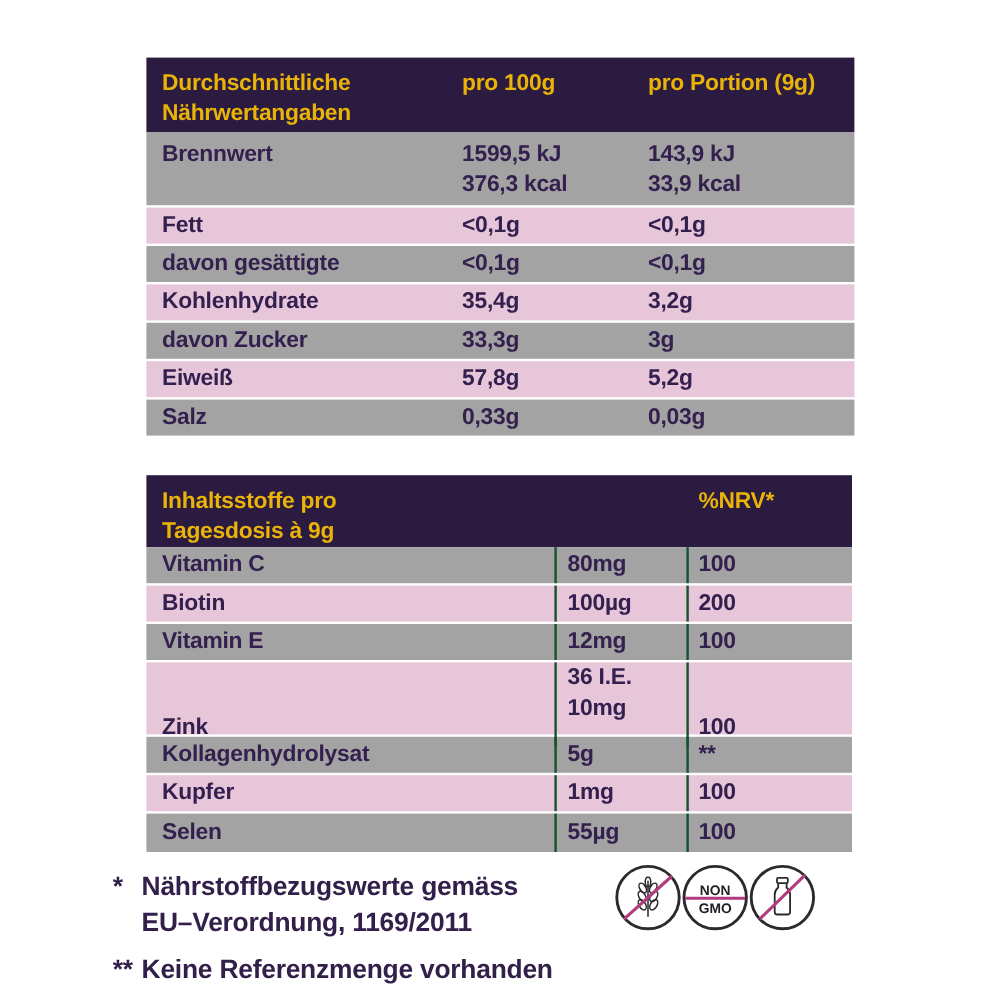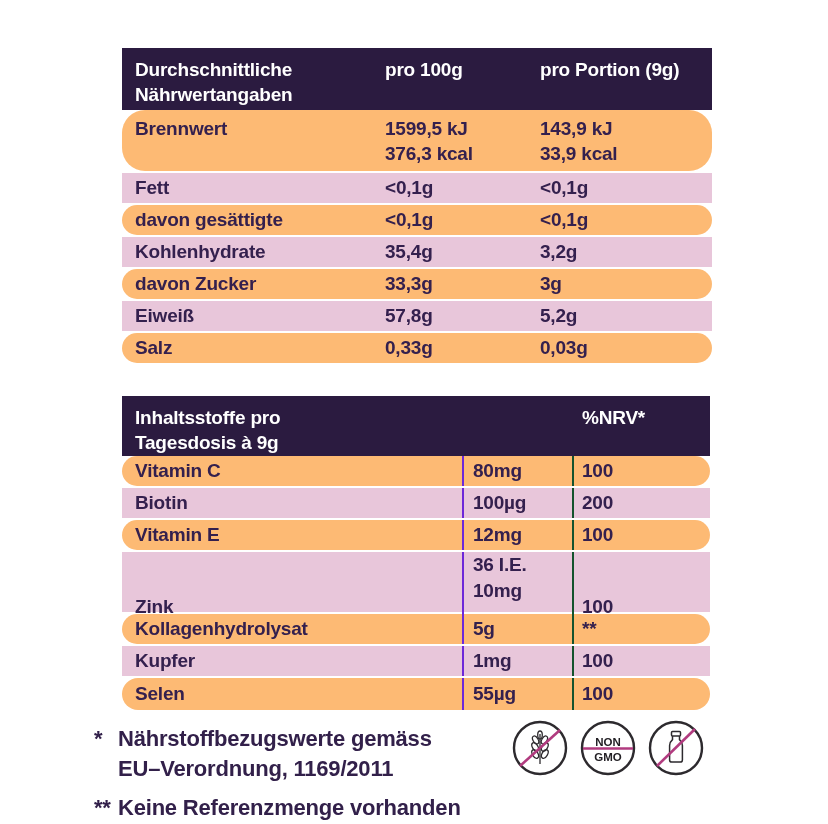--- a/index.html
+++ b/index.html
@@ -4,63 +4,63 @@
 <style>
   html,body{margin:0;padding:0;background:#ffffff;}
   .page{
     position:relative;width:828px;height:824px;background:#ffffff;overflow:hidden;
     font-family:"Liberation Sans", sans-serif;color:#34204e;
   }
 
   
   .ntable{position:absolute;}
   .thead{
-    background:#2b1b40;color:#ffffff;display:grid;align-items:start;
+    background:#2b1b40;color:#eab308;display:grid;align-items:start;
     font-weight:700;font-size:19px;line-height:25px;letter-spacing:-0.2px;
   }
   .thead .cell{padding-top:9px;}
   .row{display:grid;align-items:center;font-size:19px;font-weight:600;letter-spacing:-0.2px;}
   .row + .row{margin-top:2px;}
-  .row.light{background:#fdba74;border-radius:23px;}
+  .row.light{background:#a3a3a3;}
   .row.dark{background:#e8c6da;}
   .cell{white-space:nowrap;}
   .c1{padding-left:13px;}
 
   
   #table1{left:122px;top:48px;width:590px;}
   #table1 .thead,#table1 .row{grid-template-columns:263px 155px 172px;}
   #table1 .thead{height:62px;}
   #table1 .row{height:30px;}
   #table1 .row.tall{height:61px;align-items:start;line-height:25px;padding-top:0;}
   #table1 .row.tall .cell{padding-top:6px;}
 
   
   #table2{left:122px;top:396px;width:588px;}
   #table2 .thead,#table2 .row{grid-template-columns:340px 110px 138px;}
   #table2 .thead{height:60px;}
   #table2 .row{height:30px;}
-  #table2 .row .c2{border-left:2px solid #6d28d9;padding-left:9px;box-sizing:border-box;height:100%;display:flex;align-items:center;}
+  #table2 .row .c2{border-left:2px solid #14532d;padding-left:9px;box-sizing:border-box;height:100%;display:flex;align-items:center;}
   #table2 .row .c3{border-left:2px solid #14532d;padding-left:8px;box-sizing:border-box;height:100%;display:flex;align-items:center;}
   #table2 .row.tall{height:60px;}
   #table2 .row.tall .c1{align-self:end;padding-bottom:4px;}
   #table2 .row.tall .c2{align-items:flex-end;padding-bottom:18px;line-height:26px;}
   #table2 .row.tall .c3{align-items:flex-end;padding-bottom:4px;}
   .twolines span{display:block;}
 
   
   #footnotes{
     position:absolute;left:94px;top:724px;width:430px;
     font-size:22px;font-weight:700;line-height:30px;color:#32204a;letter-spacing:-0.2px;
   }
   .note{display:flex;}
   .note .marker{width:24px;flex:0 0 24px;}
   .note2{margin-top:9px;}
 
   
-  #badges{position:absolute;left:512px;top:720px;display:flex;gap:12px;}
+  #badges{position:absolute;left:512px;top:720px;display:flex;}
   #badges svg{display:block;}
 </style>
 </head>
 <body>
 
 <div class="page">
 
   <section class="ntable" id="table1">
     <div class="thead">
       <div class="cell c1">

